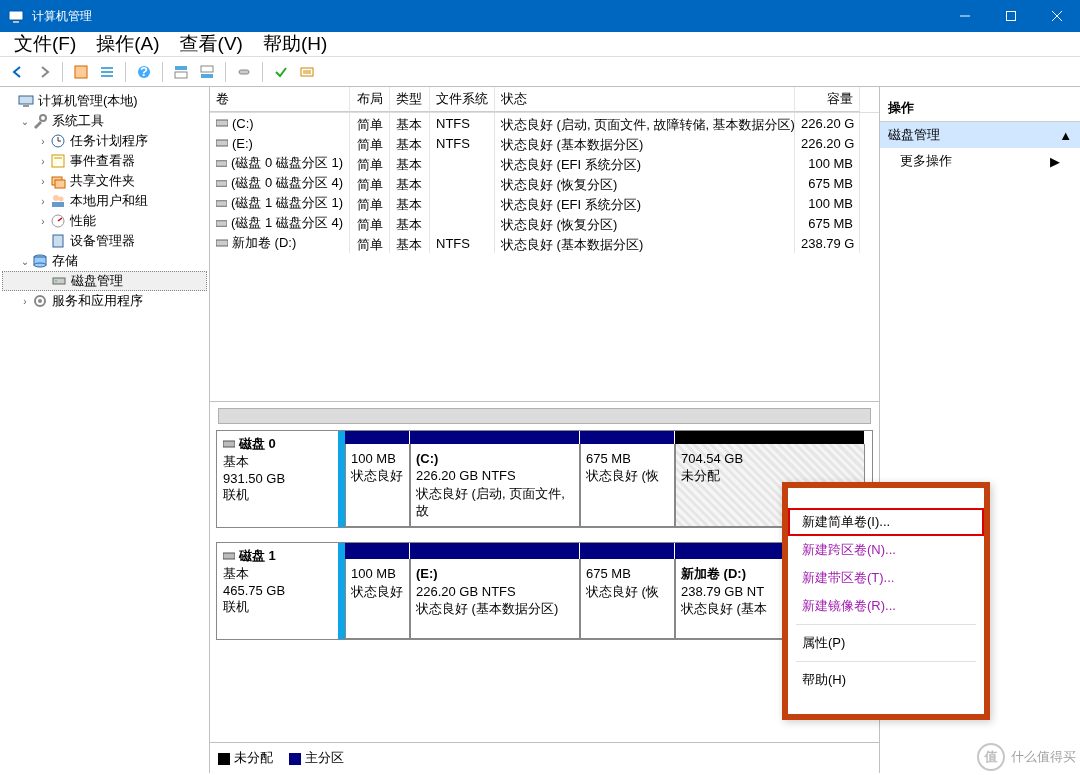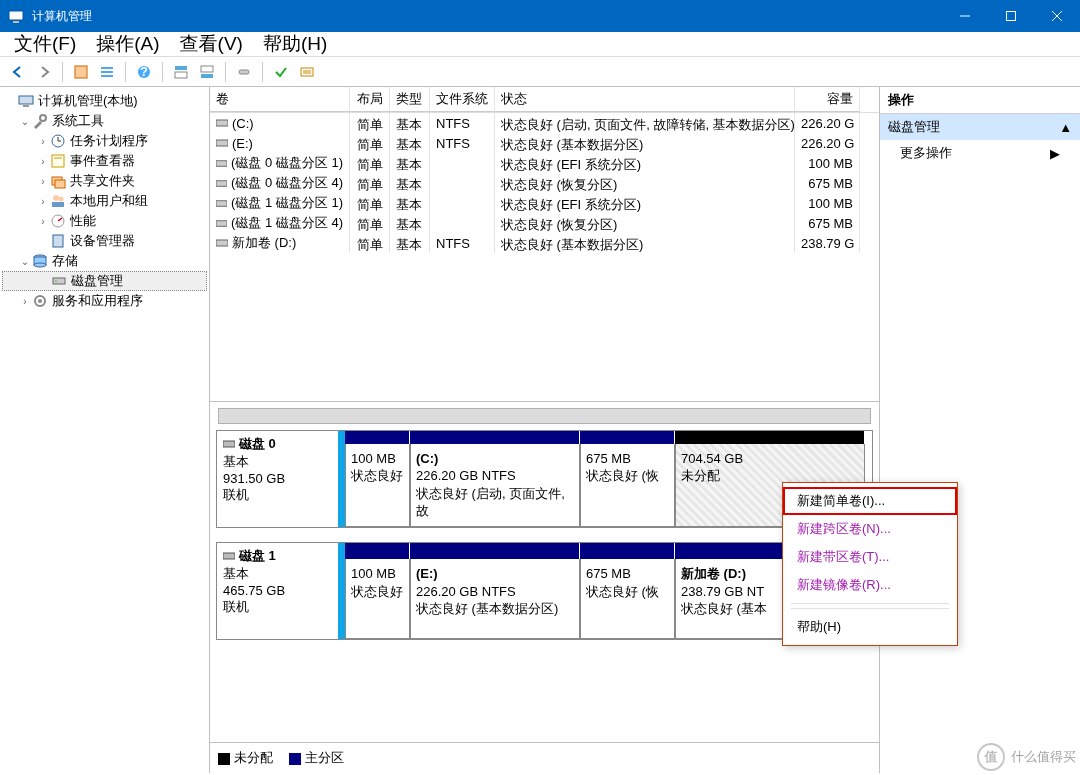--- a/index.html
+++ b/index.html
@@ -54,26 +54,26 @@
 .hb-primary { background: #000080; }
 .hb-unalloc { background: #000; }
 .parts { flex: 1; display: flex; }
 .part { border: 1px solid #888; border-top: none; padding: 6px 5px; overflow: hidden; font-size: 12px; line-height: 1.35; }
 .part .pname { font-weight: bold; }
 .part.unalloc { background: repeating-linear-gradient(45deg, #f5f5f5, #f5f5f5 3px, #e6e6e6 3px, #e6e6e6 6px); }
 
 .legend { padding: 6px 8px; border-top: 1px solid #c0c0c0; display: flex; gap: 16px; align-items: center; font-size: 12px; }
 .lg-sw { width: 12px; height: 12px; display: inline-block; margin-right: 4px; vertical-align: middle; }
 
-.actions { width: 200px; }
+.actions { width: 200px; margin-top: 8px; }
 .act-head { background: #fff; padding: 4px 8px; border-bottom: 1px solid #ccc; font-weight: bold; }
 .act-sec { background: #d0e7ff; padding: 4px 8px; display: flex; justify-content: space-between; align-items: center; }
 .act-item { padding: 4px 20px; display: flex; justify-content: space-between; align-items: center; }
 
-.context-menu { position: absolute; left: 782px; top: 482px; width: 176px; background: #fff; border: 1px solid #c2410c; box-shadow: 2px 2px 8px rgba(0,0,0,0.2); padding: 4px 0; }
+.context-menu { position: absolute; left: 782px; top: 482px; width: 208px; background: #fff; border: 6px solid #c2410c; box-shadow: 2px 2px 8px rgba(0,0,0,0.2); padding: 20px 0; }
 .ctx-item { padding: 5px 14px; cursor: default; font-size: 13px; }
 .ctx-item.disabled { color: #a21caf; }
 .ctx-item.hl { outline: 2px solid #d00; outline-offset: -2px; }
 .ctx-sep { height: 1px; background: #e0e0e0; margin: 4px 8px; }
 
 .watermark { position: absolute; right: 4px; bottom: 4px; opacity: 0.55; display: flex; align-items: center; gap: 6px; color: #555; font-size: 13px; }
 .watermark .circ { width: 28px; height: 28px; border-radius: 50%; border: 2px solid #999; display: flex; align-items: center; justify-content: center; font-weight: bold; color: #888; }
 </style>
 </head>
 <body>
@@ -500,20 +500,21 @@
     </div>
   </div>
 </div>
 
 <div class="context-menu" id="ctx">
     <div class="ctx-item hl">新建简单卷(I)...</div>
     <div class="ctx-item disabled">新建跨区卷(N)...</div>
     <div class="ctx-item disabled">新建带区卷(T)...</div>
     <div class="ctx-item disabled">新建镜像卷(R)...</div>
     <div class="ctx-sep"></div>
+    <div class="ctx-item">属性(P)</div>
     <div class="ctx-sep"></div>
     <div class="ctx-item">帮助(H)</div>
   </div>
 
 <div class="watermark">
   <span class="circ">值</span>
   <span>什么值得买</span>
 </div>
 
 </body></html>

